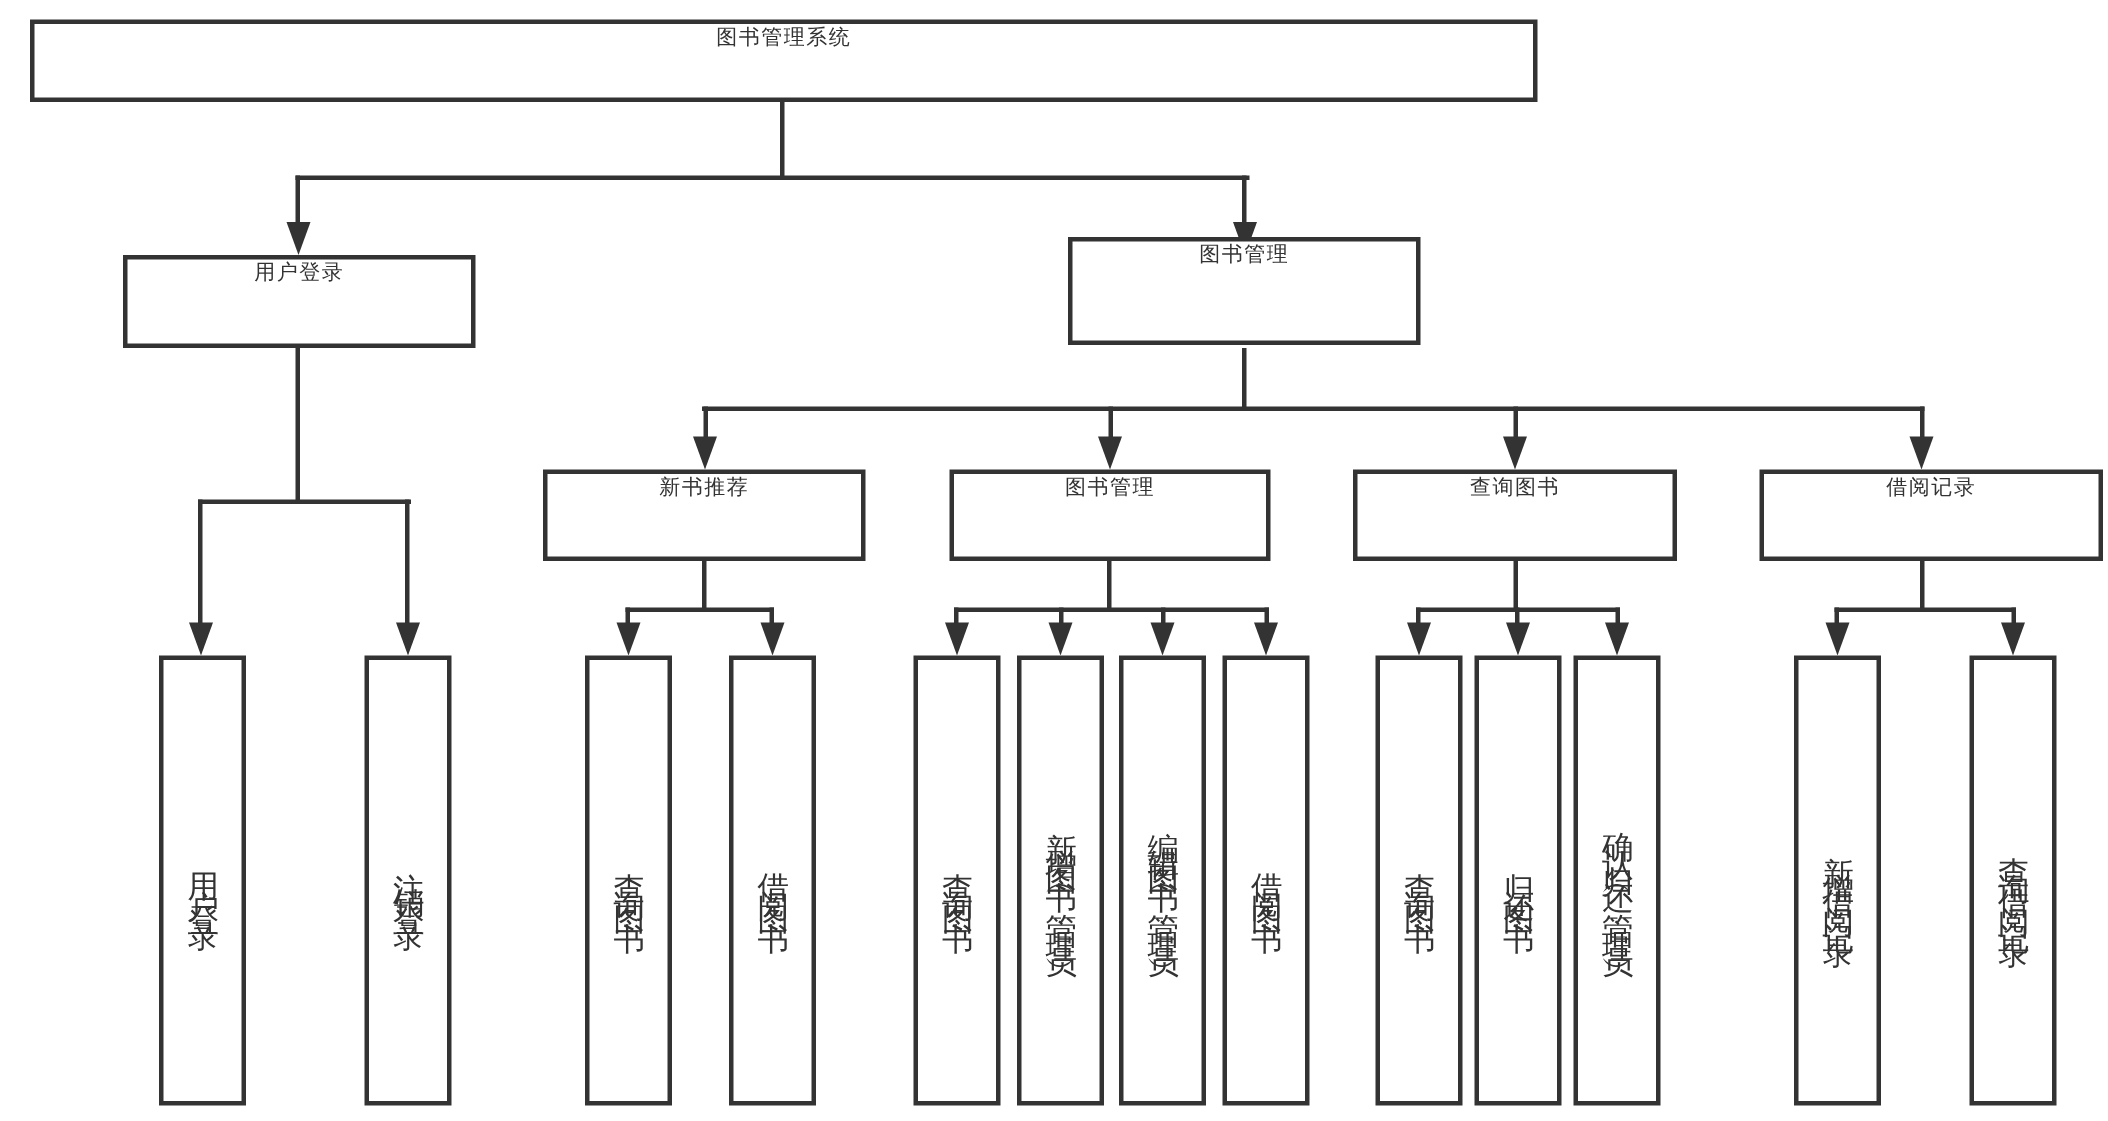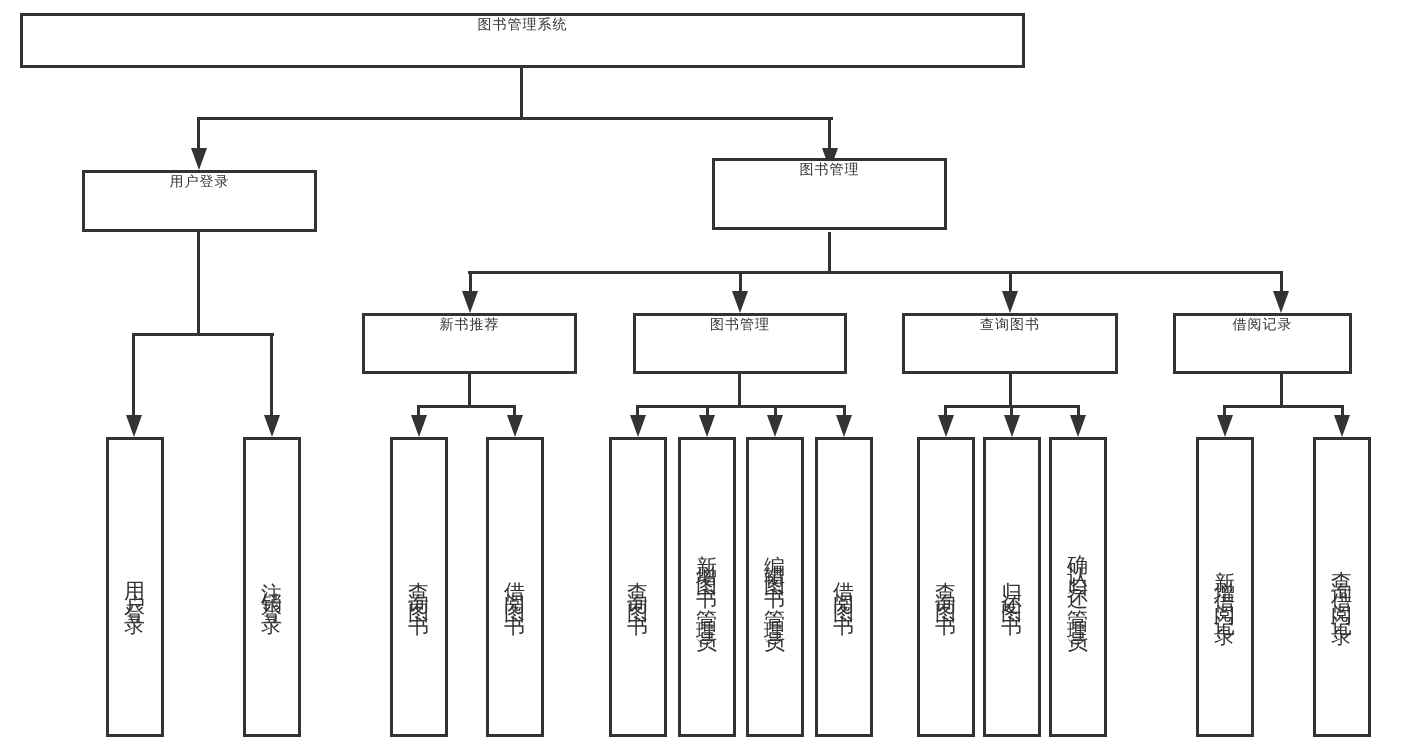--- a/index.html
+++ b/index.html
@@ -101,21 +101,21 @@
   </div>
 
   <div class="hbox" style="left:633px; top:313px; width:214px; height:61px;">
     <span>图书管理</span>
   </div>
 
   <div class="hbox" style="left:902px; top:313px; width:216px; height:61px;">
     <span>查询图书</span>
   </div>
 
-  <div class="hbox" style="left:1173px; top:313px; width:179px; height:61px;">
+  <div class="hbox" style="left:1173px; top:313px; width:229px; height:61px;">
     <span>借阅记录</span>
   </div>
 
   <div class="vbox" style="left:106px;">
     <span>用户登录</span>
   </div>
   <div class="vbox" style="left:243px;">
     <span>注销登录</span>
   </div>
 

